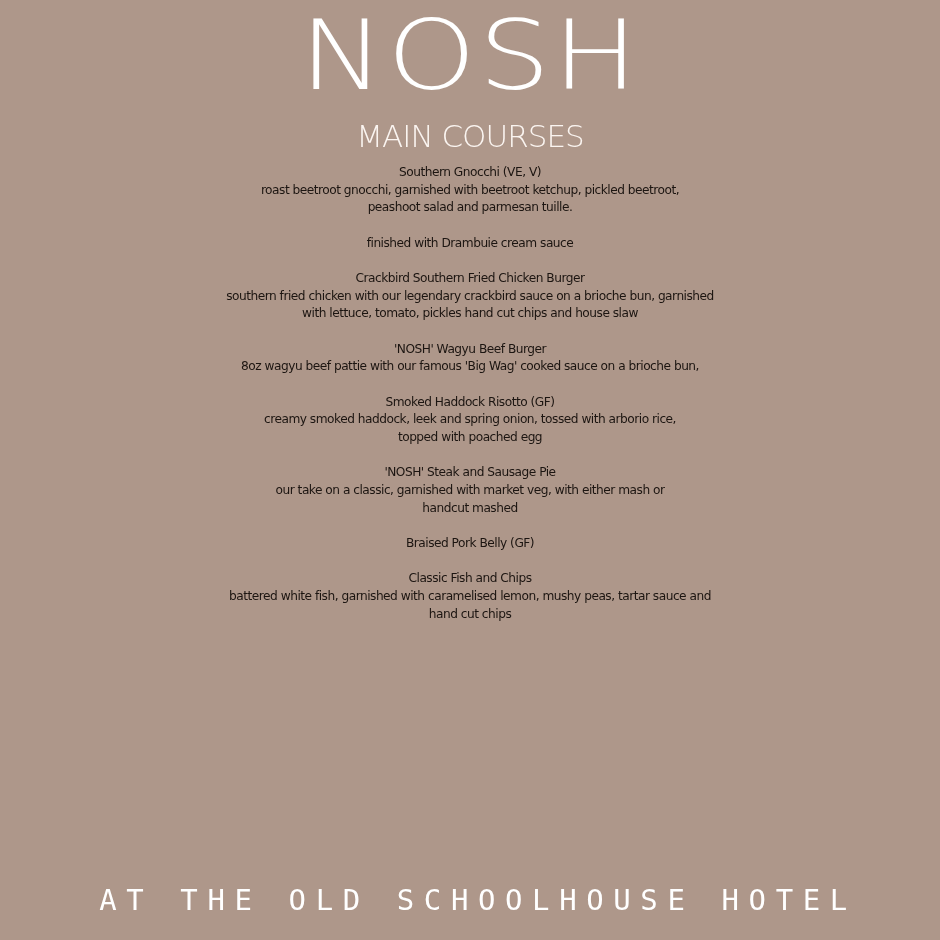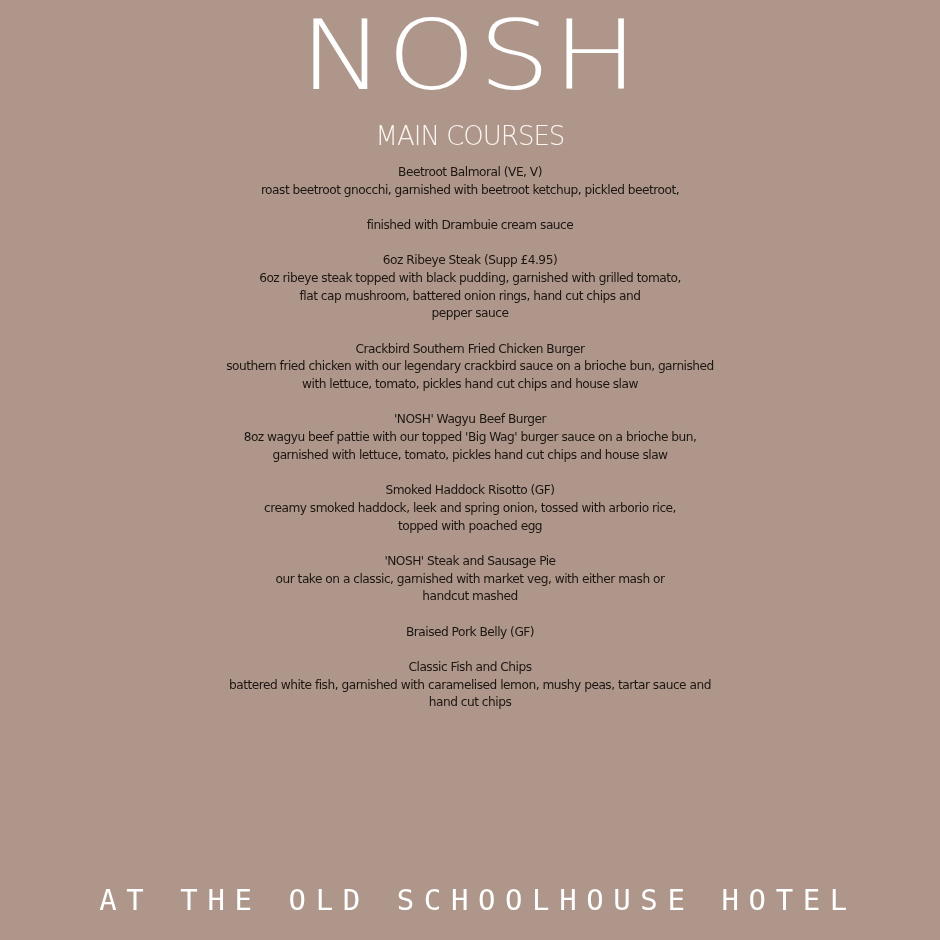--- a/index.html
+++ b/index.html
@@ -16,21 +16,21 @@
     font-weight:200; font-size:96px; line-height:1;
     letter-spacing:2px;
     top:8px;
     transform:scaleX(1.18) scaleY(1.0);
     -webkit-text-stroke:0px;
   }
   .subtitle {
     position:absolute; left:0; width:940px; top:116px;
     text-align:center; color:#fbf5f1;
     font-family:"DejaVu Sans", sans-serif;
-    font-size:26px; line-height:40px;
+    font-size:31px; line-height:40px;
     font-weight:200;
     letter-spacing:-1px;
   }
   .menu {
     position:absolute; left:0; width:940px; top:164px;
     text-align:center; color:#1c1511;
     font-family:"DejaVu Sans", sans-serif;
     font-size:12.2px; line-height:17.7px;
     letter-spacing:-0.5px;
   }
@@ -46,41 +46,35 @@
   }
 </style>
 </head>
 <body>
 
 <div class="brand">NOSH</div>
 <div class="subtitle">MAIN COURSES</div>
 
 <div class="menu">
   <div class="item">
-    <span class="item-name">Beetroot Balmoral (VE, V)</span>
+    <span class="item-name">Southern Gnocchi (VE, V)</span>
     <span class="item-desc">roast beetroot gnocchi, garnished with beetroot ketchup, pickled beetroot,</span>
+    <span class="item-desc">peashoot salad and parmesan tuille.</span>
   </div>
   <div class="item">
     <span class="item-desc">finished with Drambuie cream sauce</span>
-  </div>
-  <div class="item">
-    <span class="item-name">6oz Ribeye Steak (Supp £4.95)</span>
-    <span class="item-desc">6oz ribeye steak topped with black pudding, garnished with grilled tomato,</span>
-    <span class="item-desc">flat cap mushroom, battered onion rings, hand cut chips and</span>
-    <span class="item-desc">pepper sauce</span>
   </div>
   <div class="item">
     <span class="item-name">Crackbird Southern Fried Chicken Burger</span>
     <span class="item-desc">southern fried chicken with our legendary crackbird sauce on a brioche bun, garnished</span>
     <span class="item-desc">with lettuce, tomato, pickles hand cut chips and house slaw</span>
   </div>
   <div class="item">
     <span class="item-name">'NOSH' Wagyu Beef Burger</span>
-    <span class="item-desc">8oz wagyu beef pattie with our topped 'Big Wag' burger sauce on a brioche bun,</span>
-    <span class="item-desc">garnished with lettuce, tomato, pickles hand cut chips and house slaw</span>
+    <span class="item-desc">8oz wagyu beef pattie with our famous 'Big Wag' cooked sauce on a brioche bun,</span>
   </div>
   <div class="item">
     <span class="item-name">Smoked Haddock Risotto (GF)</span>
     <span class="item-desc">creamy smoked haddock, leek and spring onion, tossed with arborio rice,</span>
     <span class="item-desc">topped with poached egg</span>
   </div>
   <div class="item">
     <span class="item-name">'NOSH' Steak and Sausage Pie</span>
     <span class="item-desc">our take on a classic, garnished with market veg, with either mash or</span>
     <span class="item-desc">handcut mashed</span>

